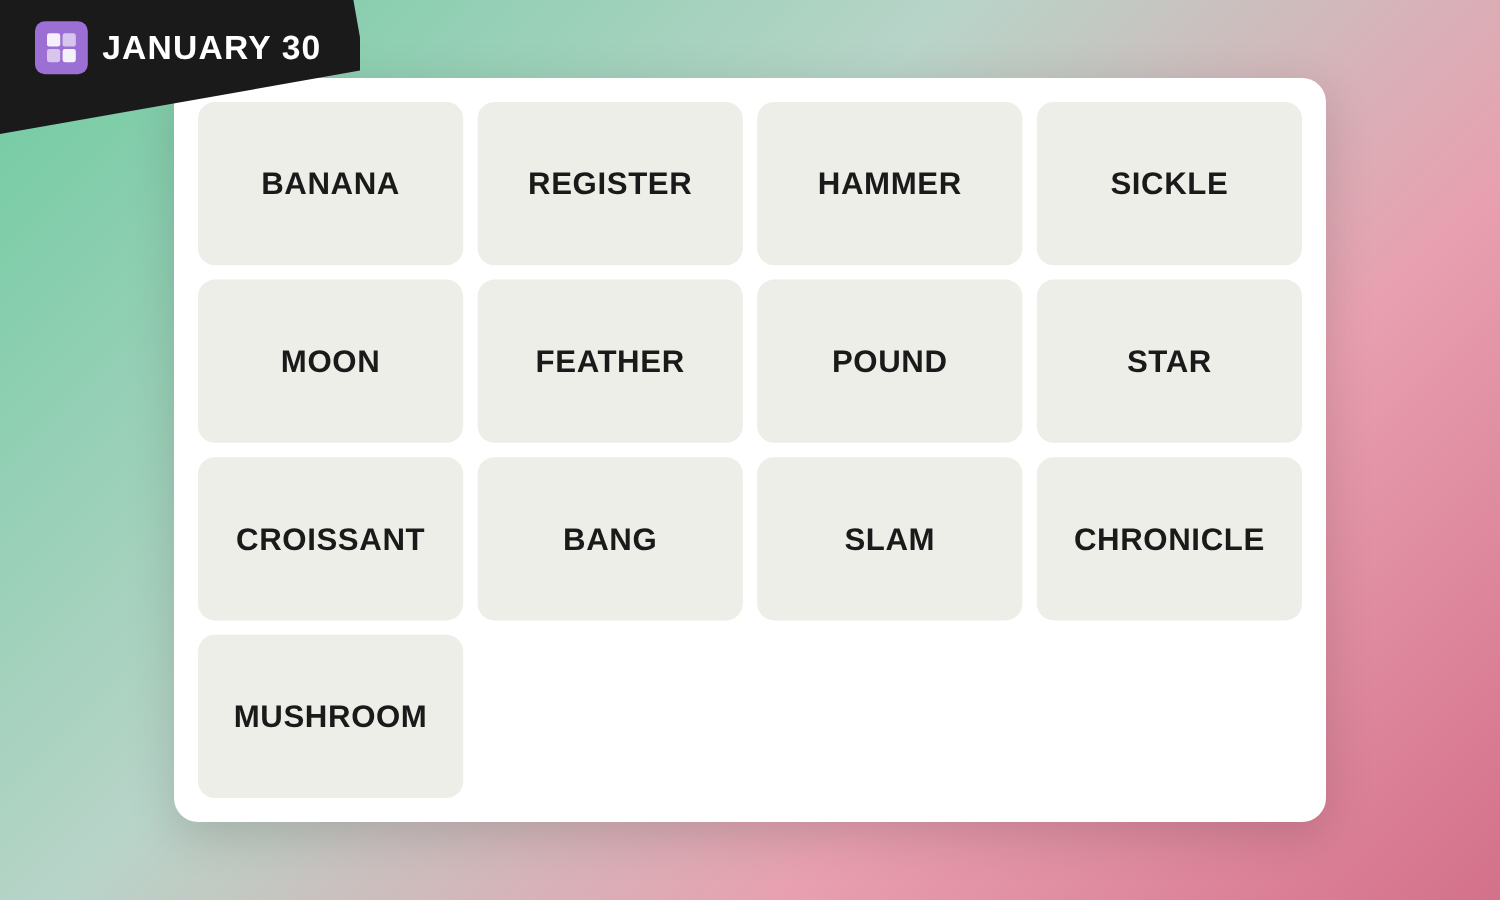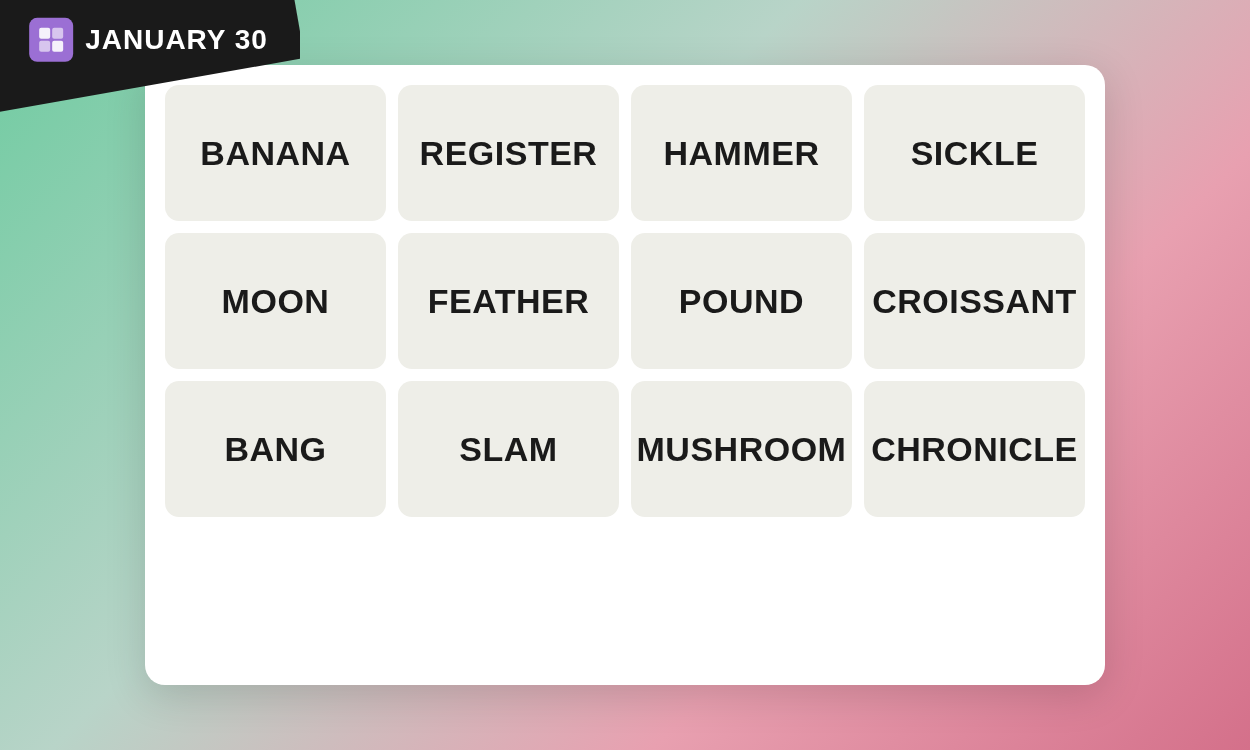--- a/index.html
+++ b/index.html
@@ -101,21 +101,21 @@
       border-radius: 14px;
       display: flex;
       align-items: center;
       justify-content: center;
       cursor: pointer;
       transition: background 0.15s;
       user-select: none;
     }
 
     .word-tile-text {
-      font-size: 34px;
+      font-size: 26px;
       font-weight: 900;
       color: #1a1a1a;
       letter-spacing: 0.5px;
       text-transform: uppercase;
     }
   </style>
 </head>
 <body>
 
 <div class="corner-banner">
@@ -151,28 +151,31 @@
       <div class="word-tile">
         <span class="word-tile-text">MOON</span>
       </div>
       <div class="word-tile">
         <span class="word-tile-text">FEATHER</span>
       </div>
       <div class="word-tile">
         <span class="word-tile-text">POUND</span>
       </div>
       <div class="word-tile">
+        <span class="word-tile-text">STAR</span>
+      </div>
+      <div class="word-tile">
         <span class="word-tile-text">CROISSANT</span>
       </div>
       <div class="word-tile">
         <span class="word-tile-text">BANG</span>
       </div>
       <div class="word-tile">
         <span class="word-tile-text">SLAM</span>
       </div>
       <div class="word-tile">
-        <span class="word-tile-text">MUSHROOM</span>
+        <span class="word-tile-text">CHRONICLE</span>
       </div>
       <div class="word-tile">
-        <span class="word-tile-text">CHRONICLE</span>
+        <span class="word-tile-text">MUSHROOM</span>
       </div>
     </div>
 </div>
 
 </body></html>

